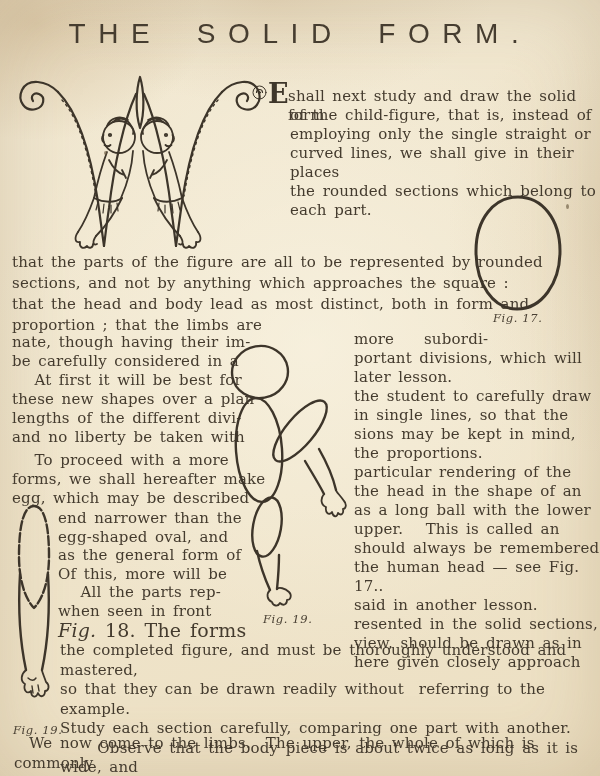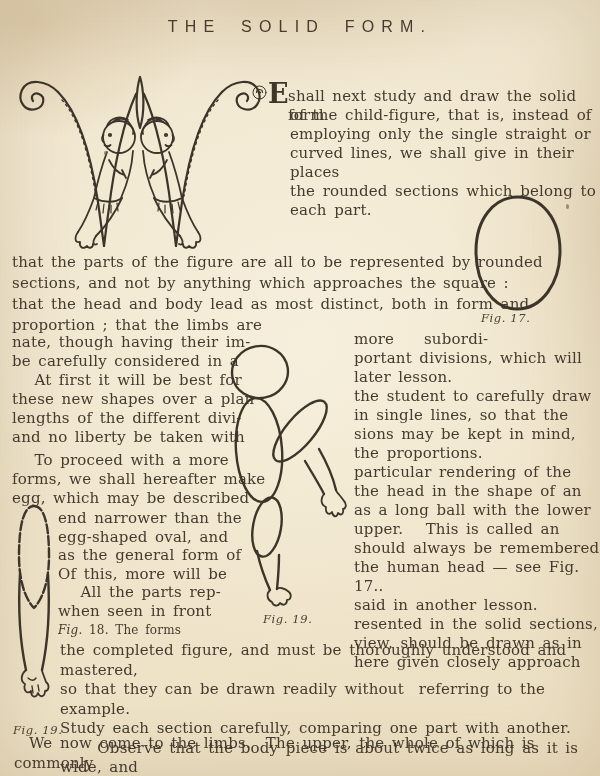--- a/index.html
+++ b/index.html
@@ -13,36 +13,36 @@
       radial-gradient(ellipse 440px 440px at 52% 45%, rgba(255,252,240,.45), rgba(255,252,240,0) 75%),
       linear-gradient(160deg,#f2e9d3 0%,#efe4ca 60%,#ecdfc2 100%);
     box-shadow:inset 0 0 80px rgba(130,100,55,.22);
   }
   .txt{
     position:absolute;white-space:pre-wrap;
     font-size:15px;line-height:19px;word-spacing:2.5px;letter-spacing:.2px;
   }
   .title{
     position:absolute;top:18px;left:0;width:100%;text-align:center;
-    font-family:"Liberation Sans",sans-serif;font-size:16px;
+    font-family:"Liberation Sans",sans-serif;font-size:28px;
     letter-spacing:.45em;word-spacing:.5em;color:#463d30;
   }
   .bigE{
     position:absolute;left:268px;top:78px;font-size:27px;font-weight:bold;
     letter-spacing:0;color:#3e362a;
   }
   .caption{
     position:absolute;font-style:italic;font-size:11.5px;letter-spacing:.6px;color:#4a4134;
   }
   .figsvg{position:absolute;}
   .figsvg path,.figsvg ellipse,.figsvg circle{
     stroke:#3d352a;fill:none;stroke-linecap:round;stroke-linejoin:round;
   }
   .speck{position:absolute;background:#6b5c42;border-radius:50%;opacity:.65;}
-  .fig-line{position:absolute;font-size:12px;line-height:19px;word-spacing:2.5px;letter-spacing:.2px;}
+  .fig-line{position:absolute;font-size:19px;line-height:19px;word-spacing:2.5px;letter-spacing:.2px;}
   .fig-line .it{font-style:italic;}
 </style>
 </head>
 <body>
 
 <div class="page">
 
   <div class="title">THE SOLID FORM.</div>
 
   <svg class="figsvg" style="left:12px;top:74px" width="250" height="192" viewBox="0 0 250 192">
@@ -108,21 +108,21 @@
 
 
   <div class="txt" style="left:12px;top:252px;line-height:21px">that the parts of the figure are all to be represented by rounded
 sections, and not by anything which approaches the square :
 that the head and body lead as most distinct, both in form and
 proportion ; that the limbs are</div>
 
   <svg class="figsvg" style="left:470px;top:193px" width="96" height="120" viewBox="0 0 96 120">
     <path d="M 48 4 C 72 4, 90 26, 90 58 C 90 90, 72 116, 47 116 C 23 116, 6 91, 6 58 C 6 26, 24 4, 48 4 Z" stroke-width="3"></path>
   </svg>
-  <div class="caption" style="left:481px;top:311px">Fig. 17.</div>
+  <div class="caption" style="left:493px;top:311px">Fig. 17.</div>
 
   <div class="txt" style="left:354px;top:330px">more    subordi-
 portant divisions, which will
 later lesson.
 the student to carefully draw
 in single lines, so that the
 sions may be kept in mind,
 the proportions.
 particular rendering of the
 the head in the shape of an

